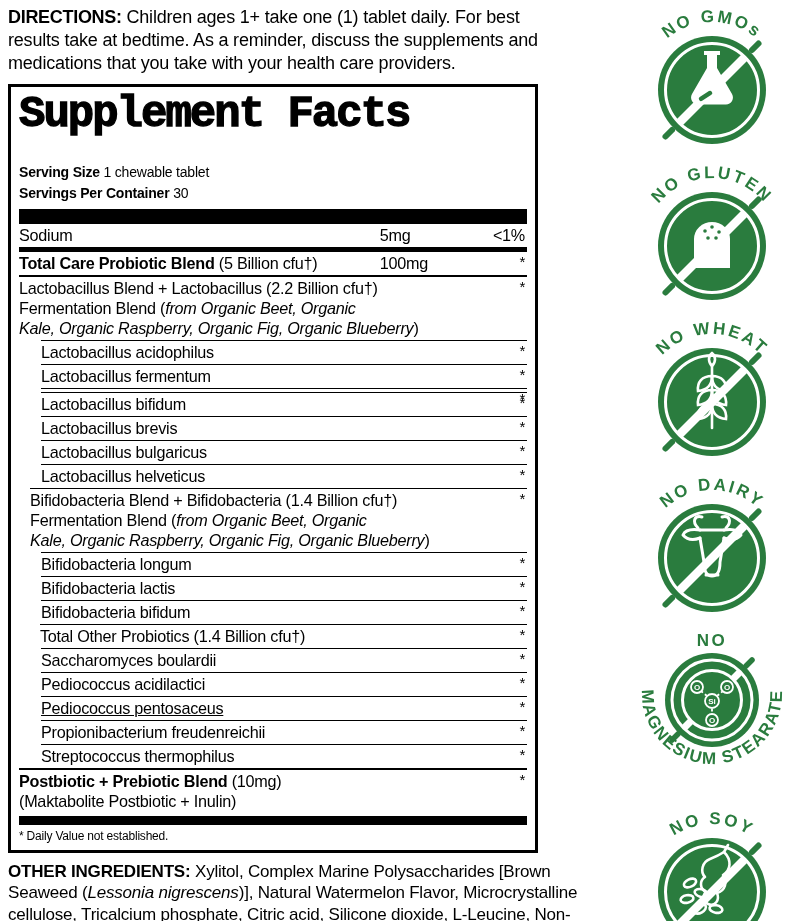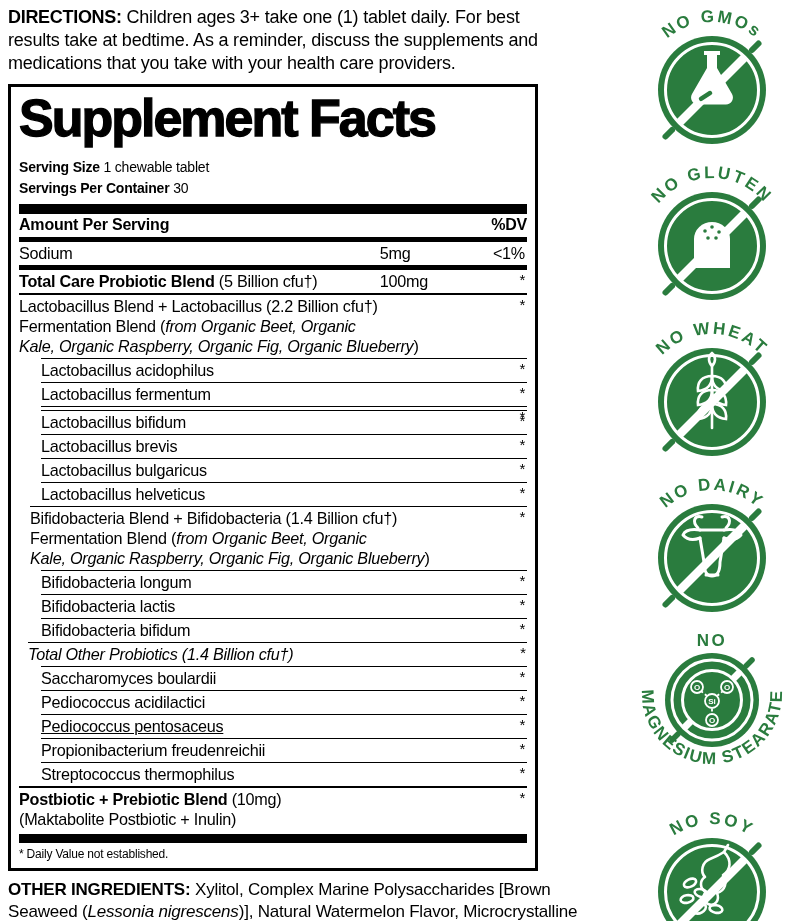--- a/index.html
+++ b/index.html
@@ -3,22 +3,22 @@
 <meta charset="utf-8">
 <style>
   html,body{margin:0;padding:0;background:#fff;}
   body{width:800px;height:921px;position:relative;overflow:hidden;
        font-family:"Liberation Sans",sans-serif;color:#000;
        -webkit-font-smoothing:antialiased;}
   .label-col{position:absolute;left:8px;top:6px;width:566px;}
   .directions{font-size:18px;line-height:23px;letter-spacing:-0.2px;}
   .directions b{letter-spacing:-0.3px;}
   .facts-box{margin-top:9px;border:3px solid #000;padding:5px 8px 6px 8px;width:508px;background:#fff;}
-  .facts-title{font-size:52px;font-weight:bold;letter-spacing:-2px;line-height:1.02;
-               -webkit-text-stroke:1.3px #000;margin:0 0 12px 0;white-space:nowrap;}
+  .facts-title{font-size:44px;font-weight:bold;letter-spacing:-2px;line-height:1.02;
+               -webkit-text-stroke:1.3px #000;margin:0 0 25px 0;white-space:nowrap;font-family:Liberation Mono, monospace;}
   .serving-line{font-size:14px;line-height:21px;letter-spacing:-0.2px;}
   .bar{background:#000;}
   .bar-xl{height:10px;margin:5px 0 0 0;}
   .bar-md{height:5px;}
   .bar-end{height:9px;margin-top:3px;}
   .hdr-row{display:flex;justify-content:space-between;font-weight:bold;font-size:16px;
            padding:2px 0 3px 0;letter-spacing:-0.2px;}
   .rows{font-size:16.2px;letter-spacing:-0.25px;}
   .t-row{position:relative;line-height:20px;padding:1px 0 2px 0;}
   .t-row.sep-thin{border-top:1.5px solid #000;}
@@ -31,38 +31,34 @@
   .badges-col{position:absolute;left:628px;top:0;width:168px;display:flex;
               flex-direction:column;align-items:center;}
   .badge{display:block;}
   i.it{font-style:italic;}
 </style>
 </head>
 <body>
 
 <div class="label-col">
 
-  <p class="directions" style="margin:0;"><b>DIRECTIONS:</b><span> Children ages 3+ take one (1) tablet daily. For best results take at bedtime. As a reminder, discuss the supplements and medications that you take with your health care providers.</span></p>
+  <p class="directions" style="margin:0;"><b>DIRECTIONS:</b><span> Children ages 1+ take one (1) tablet daily. For best results take at bedtime. As a reminder, discuss the supplements and medications that you take with your health care providers.</span></p>
 
   <div class="facts-box">
     <div class="facts-title">Supplement Facts</div>
 
     <div class="serving-line">
       <b>Serving Size</b><span> 1 chewable tablet</span>
     </div>
     <div class="serving-line">
       <b>Servings Per Container</b><span> 30</span>
     </div>
 
     <div class="bar bar-xl"></div>
 
-    <div class="hdr-row">
-      <span>Amount Per Serving</span>
-      <span>%DV</span>
-    </div>
 
     <div class="bar bar-md"></div>
 
     <div class="rows" id="rows-host">
         <div class="t-row" style="margin-left: 0px;">
           <div>Sodium</div>
           <span class="amt">5mg</span>
           <span class="dv">&lt;1%</span>
         </div>
         <div class="bar bar-md"></div>
@@ -115,21 +111,21 @@
           <span class="dv star">*</span>
         </div>
         <div class="t-row sep-thin" style="margin-left: 22px;">
           <div>Bifidobacteria lactis</div>
           <span class="dv star">*</span>
         </div>
         <div class="t-row sep-thin" style="margin-left: 22px;">
           <div>Bifidobacteria bifidum</div>
           <span class="dv star">*</span>
         </div>
-        <div class="t-row sep-thin" style="margin-left: 9px; font-style: italic;">
+        <div class="t-row sep-thin" style="margin-left: 21px;">
           <div>Total Other Probiotics (1.4 Billion cfu†)</div>
           <span class="dv star">*</span>
         </div>
         <div class="t-row sep-thin" style="margin-left: 22px;">
           <div>Saccharomyces boulardii</div>
           <span class="dv star">*</span>
         </div>
         <div class="t-row sep-thin" style="margin-left: 22px;">
           <div>Pediococcus acidilactici</div>
           <span class="dv star">*</span>

